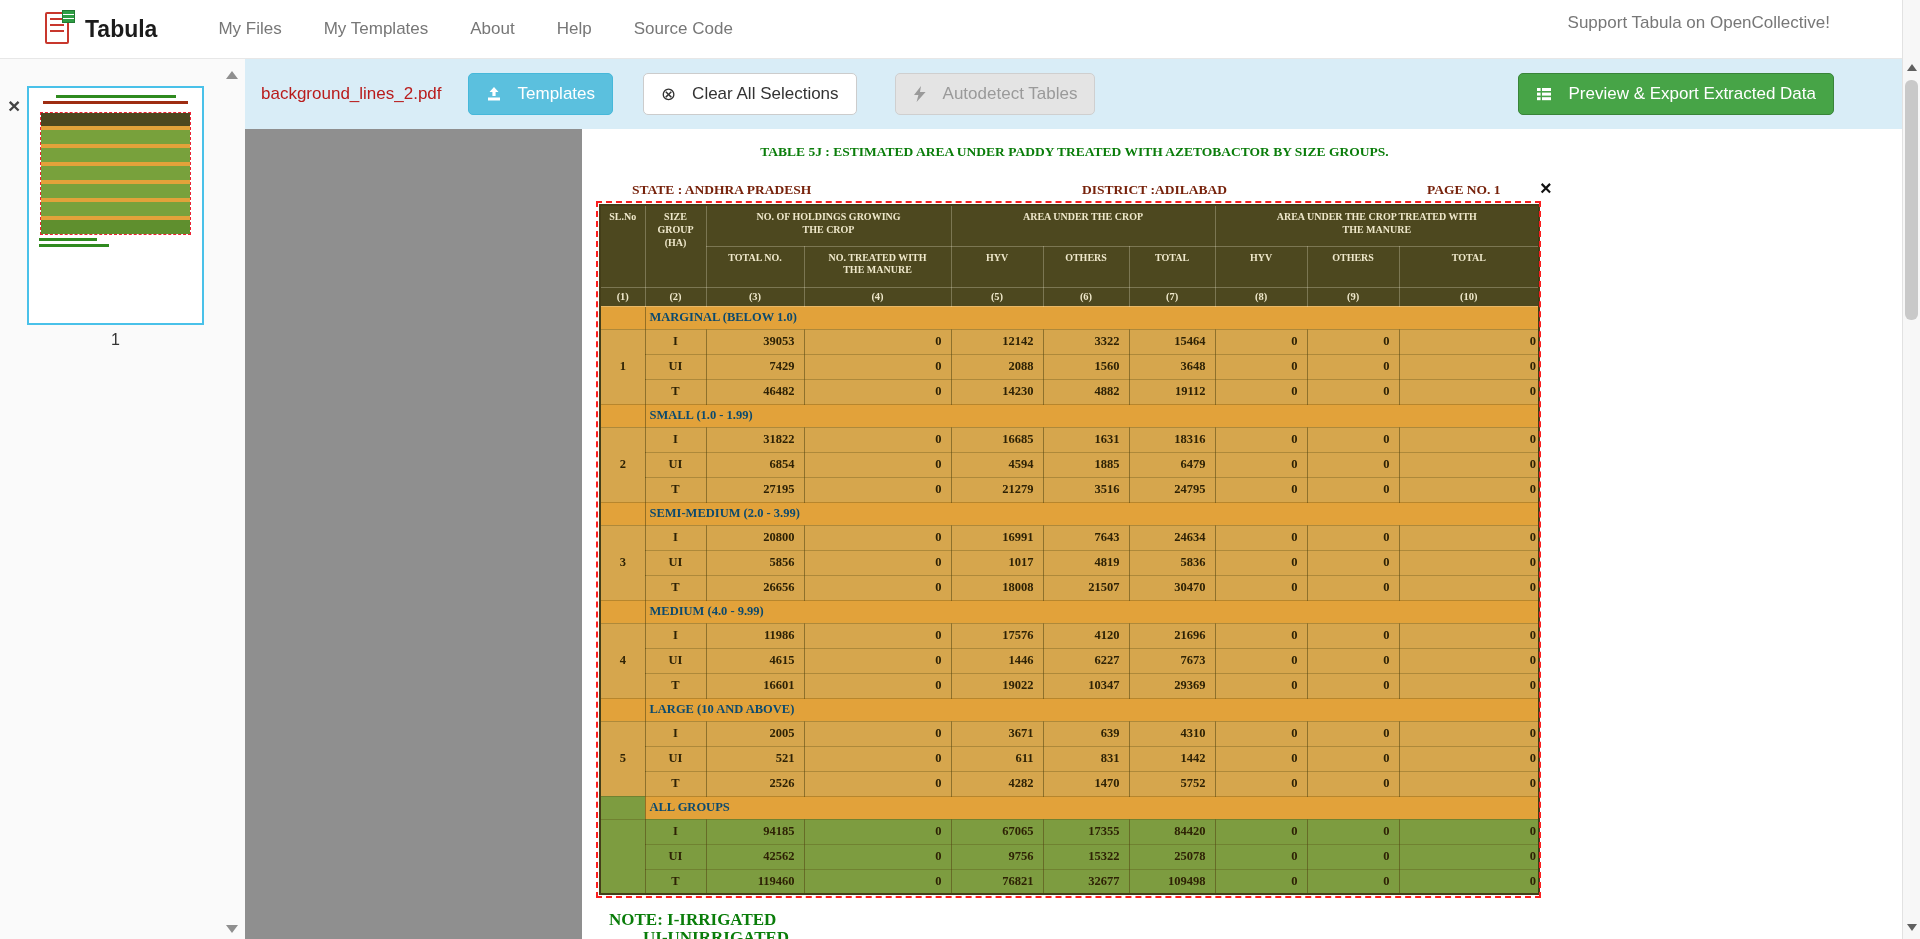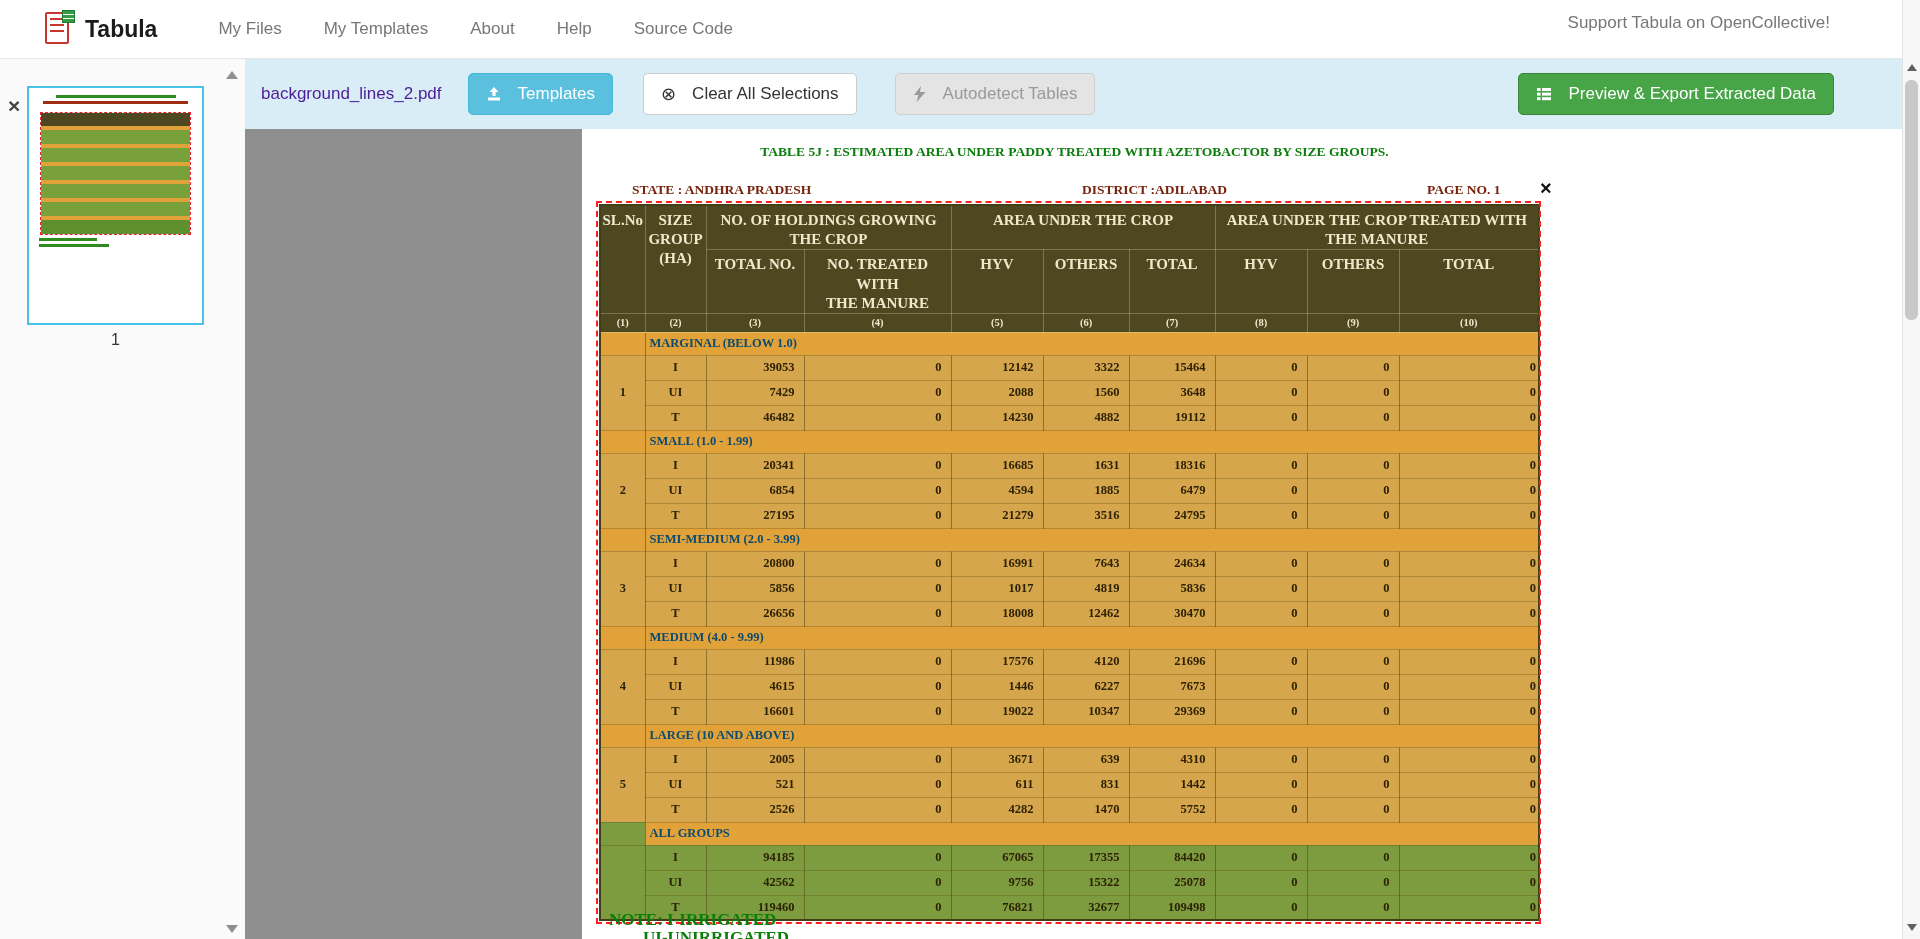--- a/index.html
+++ b/index.html
@@ -17,21 +17,21 @@
   .logo .cube { position:absolute; right:0; top:0; width:13px; height:13px; background:#2f9e44; border:1px solid #217a33; }
   .logo .cube i { display:block; height:1px; background:#fff; margin-top:3px; }
   .brand { font-size:23px; font-weight:bold; color:#1b1b1b; margin-right:40px; }
   .nav-item { font-size:17px; color:#777; padding:0 21px; cursor:pointer; white-space:nowrap; }
   .support { position:absolute; right:90px; top:0; height:45px; display:flex; align-items:center;
              font-size:17px; color:#777; cursor:pointer; }
 
   
   .toolbar { position:absolute; left:245px; top:59px; width:1657px; height:70px; background:#d9edf7;
              display:flex; align-items:center; padding-left:16px; z-index:20; }
-  .filename { font-size:17px; color:#4c1d95; }
+  .filename { font-size:17px; color:#b91c1c; }
   .btn { height:42px; border-radius:5px; font-size:17px; display:inline-flex; align-items:center;
          gap:16px; padding:0 17px; cursor:pointer; border:1px solid transparent; white-space:nowrap; }
   .btn-templates { background:#5bc0de; border-color:#46b8da; color:#fff; margin-left:26px; }
   .btn-clear { background:#fff; border-color:#cccccc; color:#333; margin-left:30px; }
   .btn-auto { background:#e4e4e4; border-color:#cfcfcf; color:#9a9a9a; margin-left:38px; cursor:default;padding-left:17px; }
   .btn-export { background:#47a447; border-color:#398439; color:#fff; margin-left:auto; margin-right:68px; }
   .glyph { font-size:18px; line-height:1; }
 
   
   .sidebar { position:absolute; left:0; top:59px; width:245px; height:880px; background:#fafafa; z-index:10; }
@@ -62,21 +62,21 @@
   .sub-state { left:50px; } .sub-district { left:500px; } .sub-pageno { left:845px; }
   .sel-close { position:absolute; left:958px; top:48px; font-size:20px; font-weight:bold; color:#111;
                cursor:pointer; font-family:"Liberation Sans",sans-serif; }
 
   .table-wrap { position:absolute; left:17px; top:75px; width:939px; }
   .sel-overlay { position:absolute; left:-3px; top:-3px; right:-3px; bottom:-3px;
                  border:2px dashed #fb1f1f; pointer-events:auto; cursor:move; }
 
   table.doc { border-collapse:collapse; table-layout:fixed; width:939px;
               border:2px solid #443e18; }
-  table.doc th { background:#4d481f; color:#efe8cb; font-weight:bold; font-size:15px;
+  table.doc th { background:#4d481f; color:#efe8cb; font-weight:bold; font-size:10px;
                  line-height:1.28; white-space:pre-line; border:1px solid rgba(245,238,214,0.28);
                  vertical-align:top; padding-top:5px; text-align:center; }
   table.doc tr.hrow1 { height:41px; } table.doc tr.hrow2 { height:41px; }
   table.doc tr.colnums { height:19px; }
   table.doc tr.colnums th { font-size:10.5px; padding-top:2px; }
   table.doc td { font-size:12.5px; font-weight:bold; color:#2e2205;
                  border-left:1px solid rgba(84,70,18,0.55); border-right:1px solid rgba(84,70,18,0.55);
                  border-top:1px solid rgba(84,70,18,0.30); border-bottom:1px solid rgba(84,70,18,0.30); }
   tr.band { height:23px; }
   tr.band td { background:#e2a23a; }
@@ -289,21 +289,21 @@
               <td class="num">0</td>
               <td class="num">0</td>
             </tr>
             <tr class="band">
               <td class="band-first"></td>
               <td class="band-label" colspan="9">SMALL (1.0 - 1.99)</td>
             </tr>
             <tr class="data">
               <td class="slno" rowspan="3">2</td>
               <td class="irr">I</td>
-              <td class="num">20341</td>
+              <td class="num">31822</td>
               <td class="num">0</td>
               <td class="num">16685</td>
               <td class="num">1631</td>
               <td class="num">18316</td>
               <td class="num">0</td>
               <td class="num">0</td>
               <td class="num">0</td>
             </tr>
             <tr class="data">
               <td class="irr">UI</td>
@@ -352,21 +352,21 @@
               <td class="num">5836</td>
               <td class="num">0</td>
               <td class="num">0</td>
               <td class="num">0</td>
             </tr>
             <tr class="data">
               <td class="irr">T</td>
               <td class="num">26656</td>
               <td class="num">0</td>
               <td class="num">18008</td>
-              <td class="num">12462</td>
+              <td class="num">21507</td>
               <td class="num">30470</td>
               <td class="num">0</td>
               <td class="num">0</td>
               <td class="num">0</td>
             </tr>
             <tr class="band">
               <td class="band-first"></td>
               <td class="band-label" colspan="9">MEDIUM (4.0 - 9.99)</td>
             </tr>
             <tr class="data">

